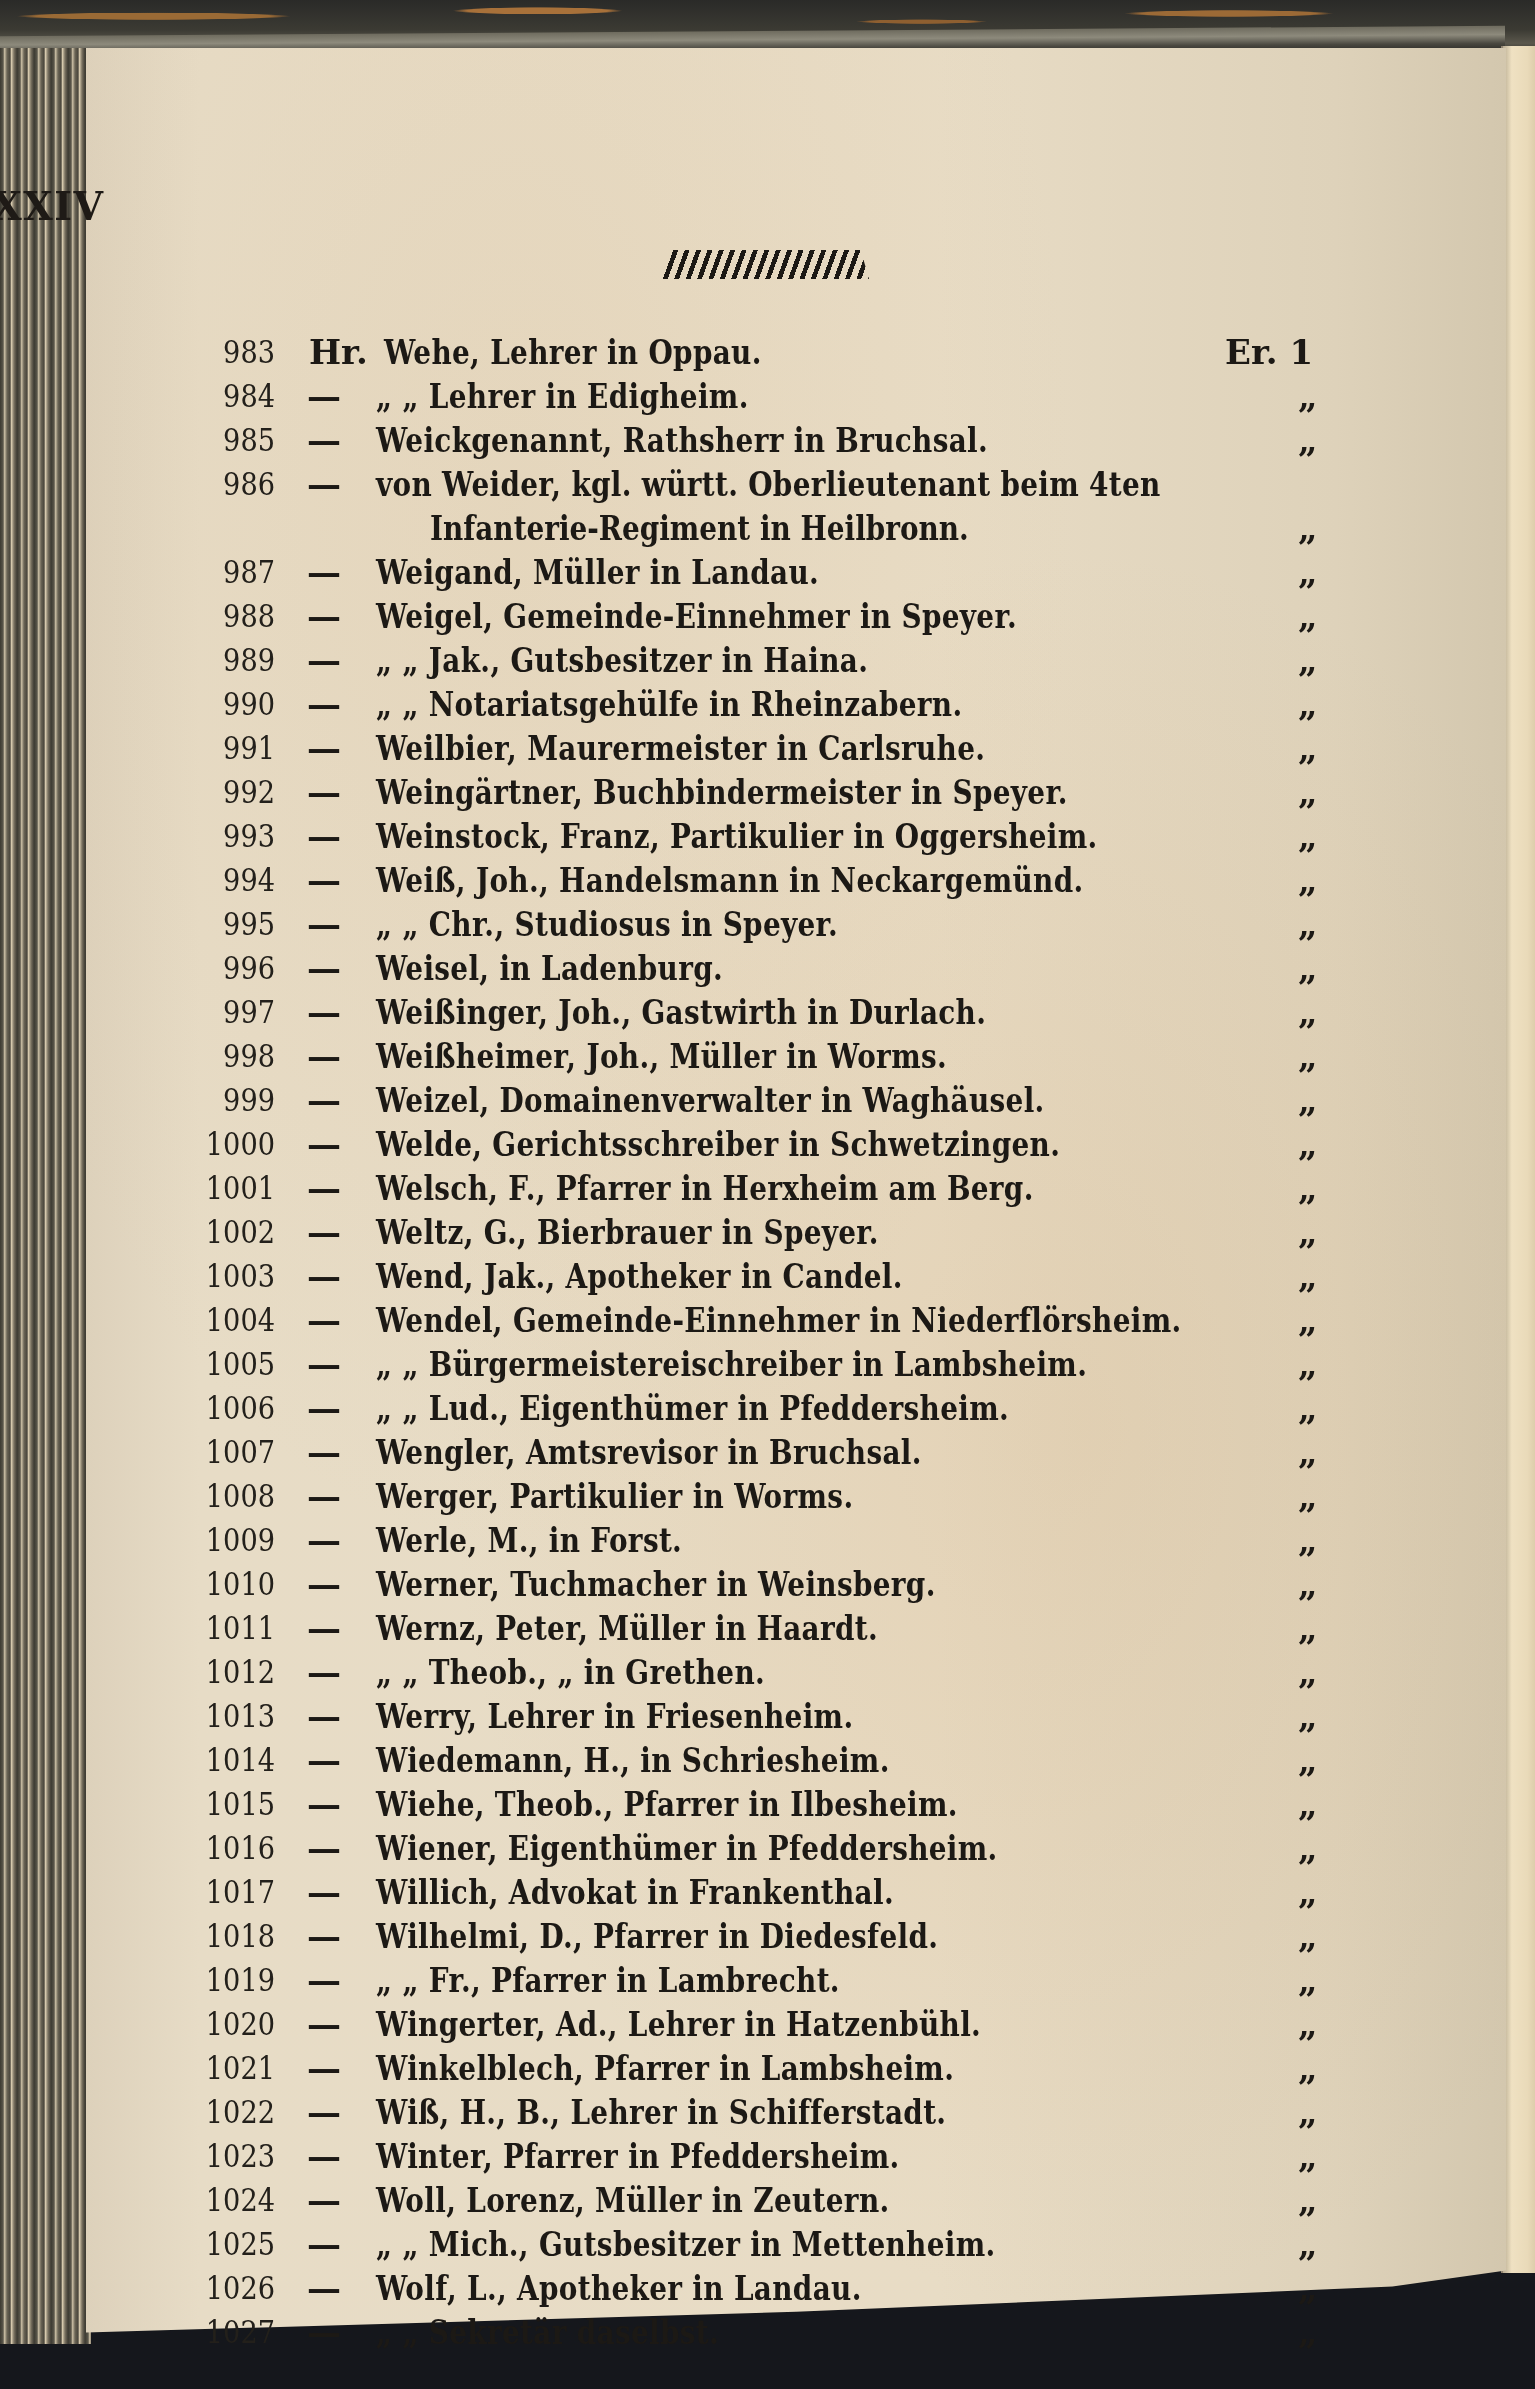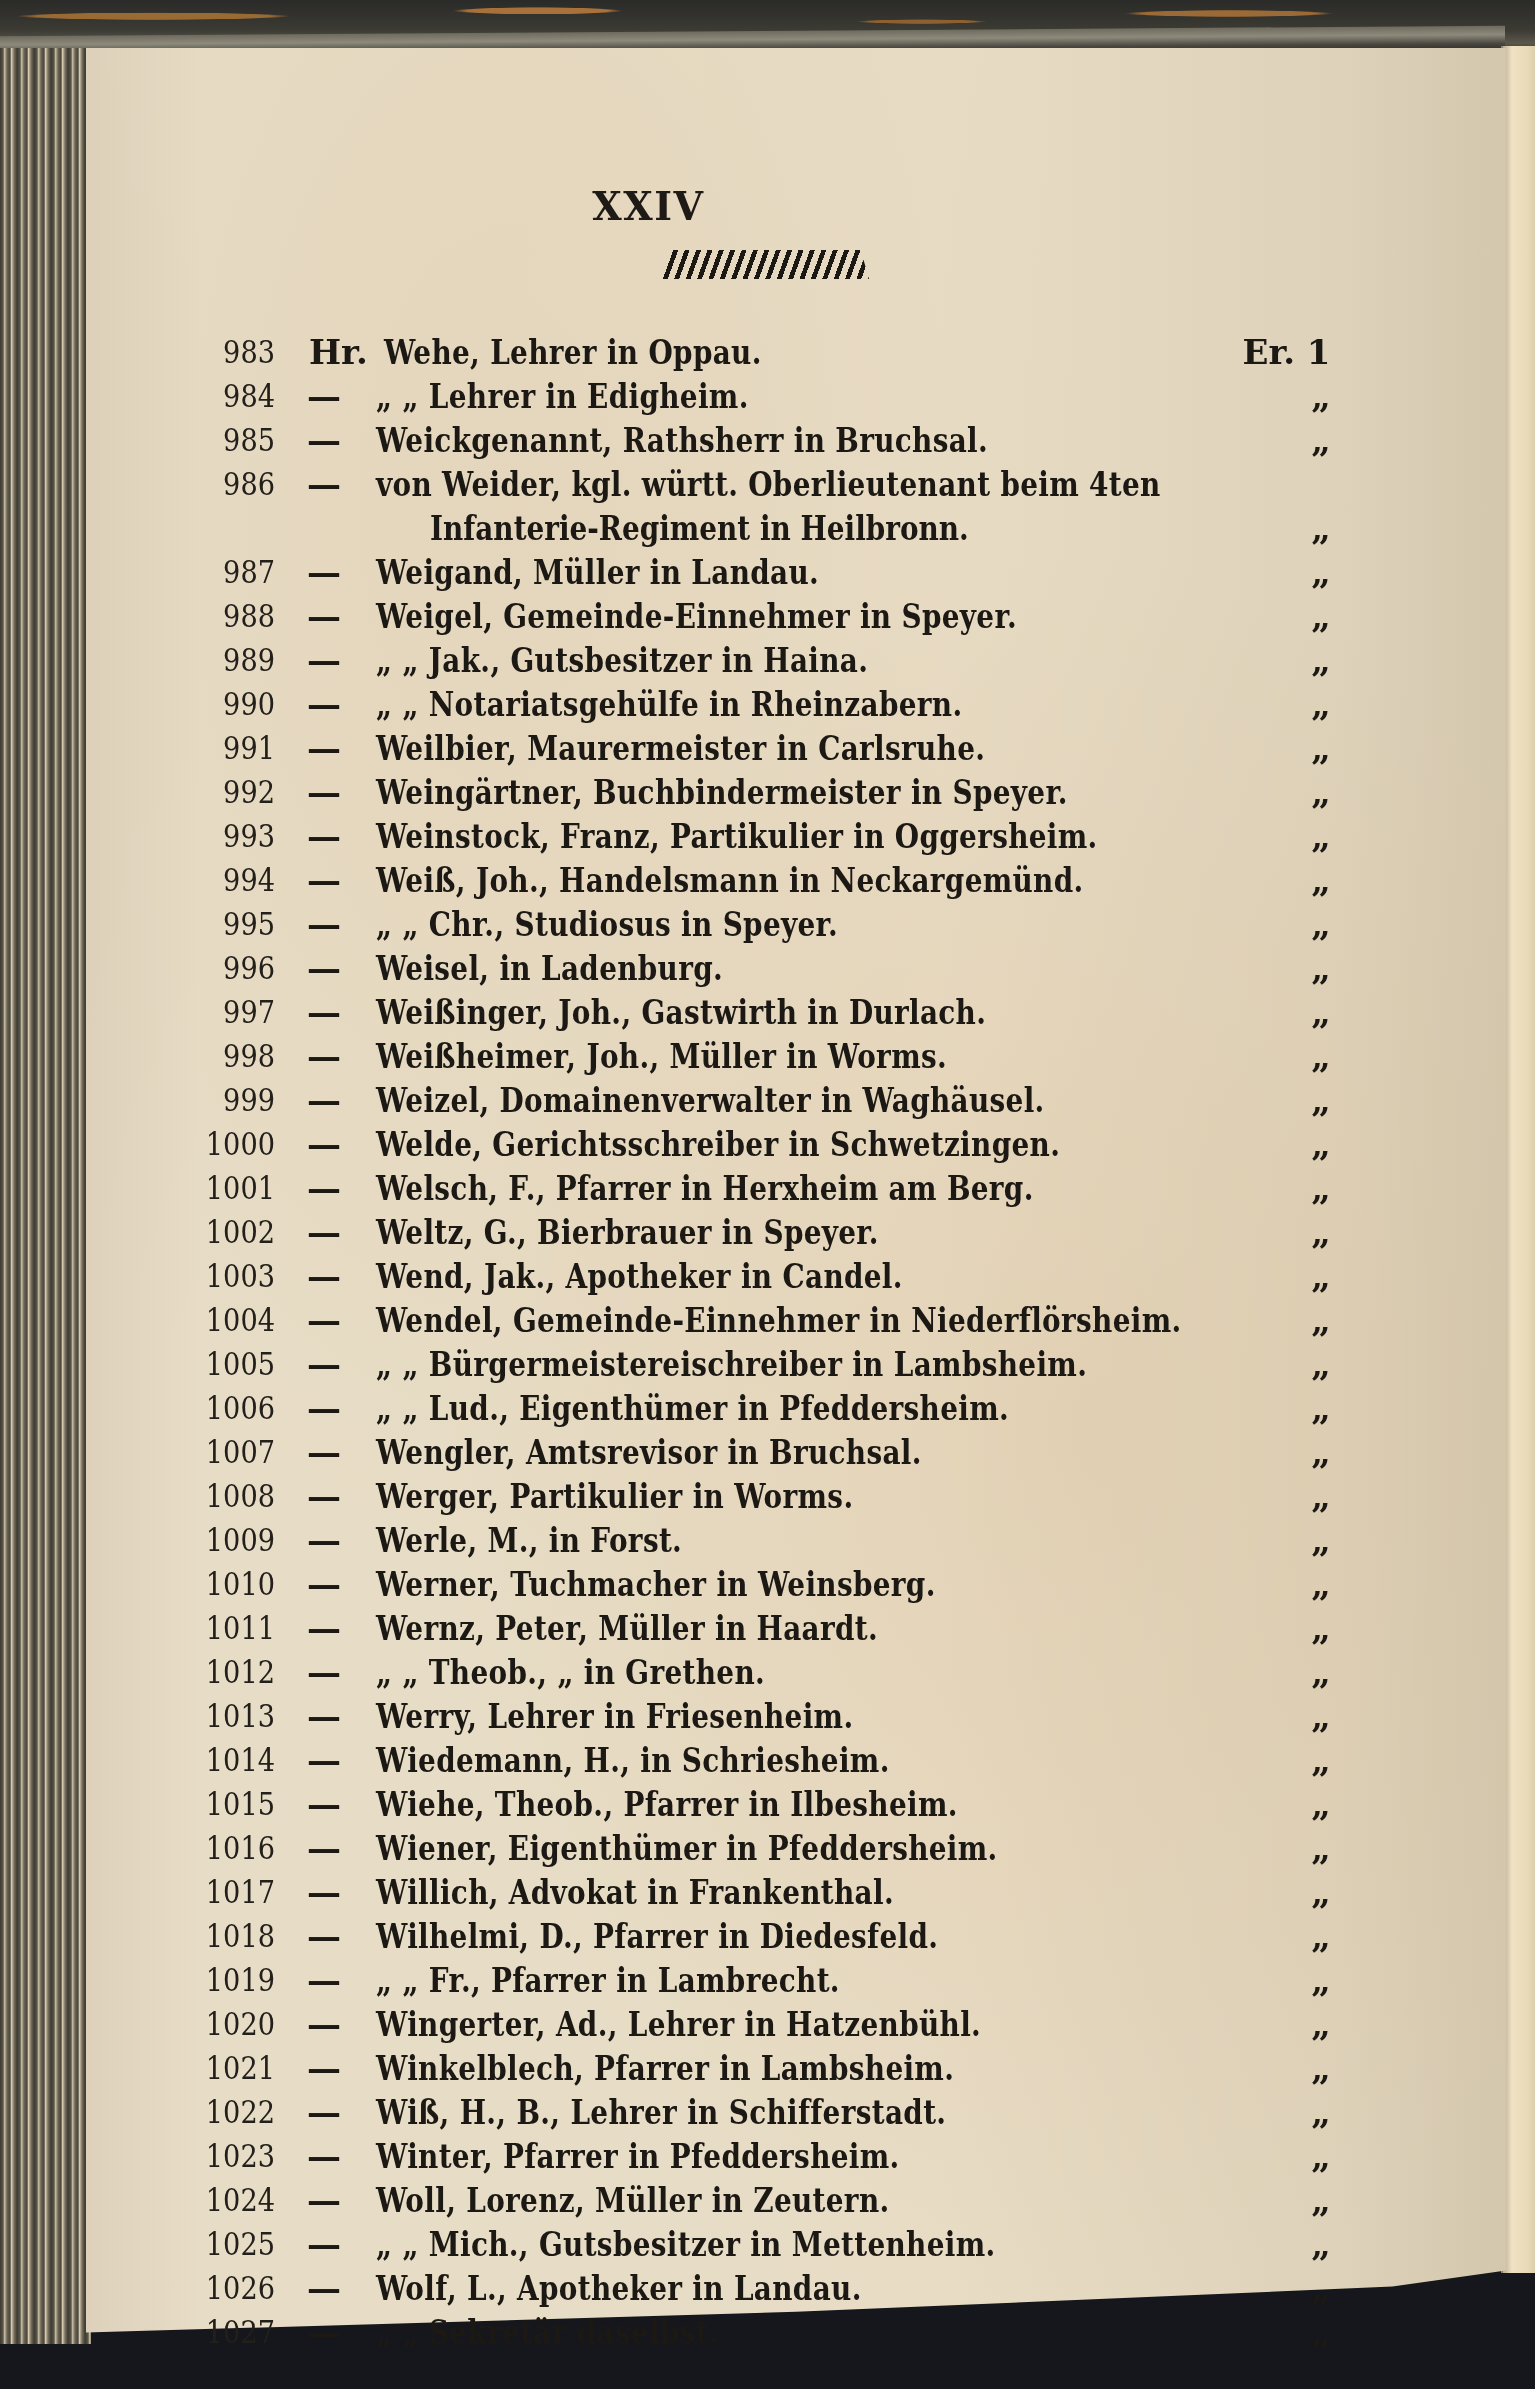--- a/index.html
+++ b/index.html
@@ -58,21 +58,21 @@
     position: absolute;
     left: 1501px; top: 46px;
     width: 35px; height: 2227px;
     background: linear-gradient(90deg, #b8ac92 0%, #efe1c2 25%, #e9dab9 70%, #d8c8a6 100%);
     border-left: 2.3px solid #8f8370;
   }
   .page-header {
     position: absolute;
     left: 0; top: 183px;
     width: 1312px;
-    text-align: center;
+    text-align: left;
   }
   .page-number {
     display: inline-block;
     font-family: "DejaVu Serif", serif;
     font-weight: bold;
     font-size: 38px;
     letter-spacing: 1.5px;
     color: #1e1a16;
     transform: translateX(-7.7px) scaleY(1.05);
   }
@@ -134,21 +134,21 @@
     left: 430px;
     top: 44px;
     font-weight: bold;
     transform: scaleX(0.82);
     transform-origin: left center;
   }
   .ditto-col {
     position: absolute;
     left: 1298px;
     width: 46px;
-    text-align: center;
+    text-align: left;
     font-weight: bold;
   }
   .entry.tall .ditto-col { top: 44px; }
   .first .ditto-col, .ditto-col.head {
     left: 1225px;
     width: 123px;
   }
 </style>
 </head>
 <body>

